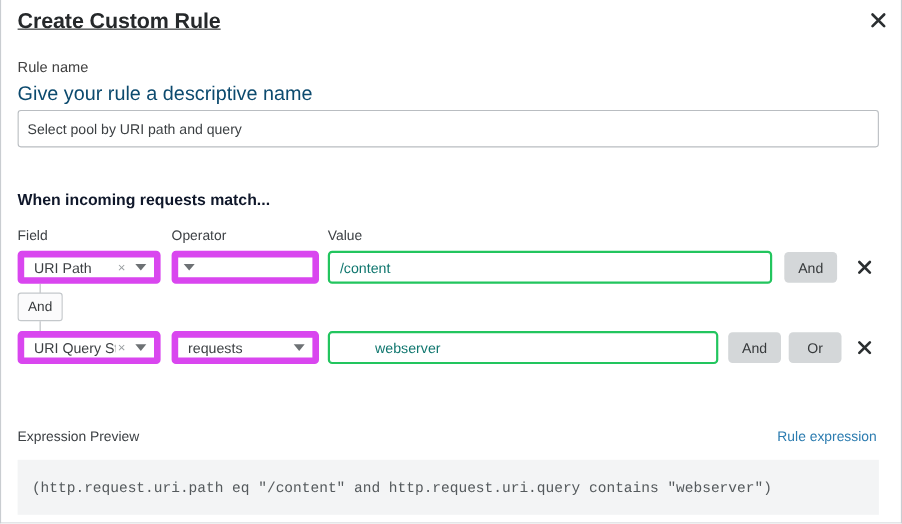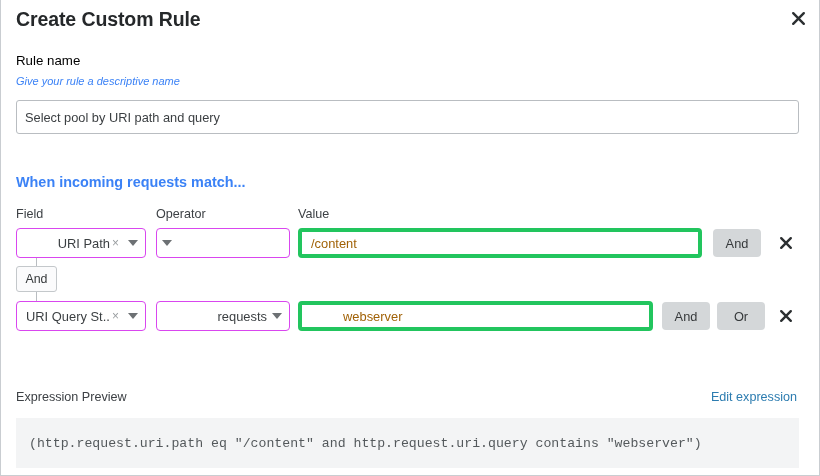--- a/index.html
+++ b/index.html
@@ -25,48 +25,48 @@
 
   
   .dlg-title {
     position: absolute;
     left: 15px;
     top: 8px;
     font-size: 19.5px;
     font-weight: bold;
     color: #25282a;
     letter-spacing: -0.1px;
+    text-decoration: underline;
   }
   .close-x {
     position: absolute;
     right: 8px;
     top: 5px;
     width: 26px;
     height: 26px;
     display: flex;
     align-items: center;
     justify-content: center;
     cursor: pointer;
     color: #2b2f31;
   }
   .close-x svg { display: block; }
 
   
   .sec-label {
     position: absolute;
     left: 15px;
     font-size: 13.3px;
-    color: #000000;
+    color: #404040;
   }
   .sec-help {
     position: absolute;
     left: 15px;
-    font-size: 11px;
-    color: #3b82f6;
-    font-style: italic;
+    font-size: 18px;
+    color: #0c4a6e;
   }
   .rule-name-input {
     position: absolute;
     left: 15px;
     top: 100px;
     width: 783px;
     height: 28px;
     box-sizing: border-box;
     border: 1px solid #b9bdc1;
     border-radius: 3px;
@@ -77,45 +77,44 @@
     padding: 16px 8px;
     outline: none;
   }
 
   .match-heading {
     position: absolute;
     left: 15px;
     top: 174px;
     font-size: 14.4px;
     font-weight: bold;
-    color: #3b82f6;
+    color: #0f172a;
   }
 
   
   .col-head {
     position: absolute;
     top: 207px;
     font-size: 12.6px;
     color: #3d4145;
   }
 
   
   .cond-row { position: absolute; left: 0; height: 30px; }
 
   .sel {
     position: absolute;
     box-sizing: border-box;
     height: 30px;
-    border: 1px solid #d946ef;
+    border: 6px solid #d946ef;
     border-radius: 4px;
     background: #ffffff;
     display: flex;
     align-items: center;
     cursor: pointer;
-    text-align: right;
   }
   .sel-text {
     flex: 1 1 auto;
     font-size: 12.9px;
     color: #3b3f42;
     padding-left: 9px;
     white-space: nowrap;
     overflow: hidden;
   }
   .sel-clear {
@@ -139,26 +138,26 @@
     height: 0;
     border-left: 5px solid transparent;
     border-right: 5px solid transparent;
     border-top: 6px solid #6d7174;
   }
 
   .val-input {
     position: absolute;
     box-sizing: border-box;
     height: 30px;
-    border: 4px solid #22c55e;
+    border: 2px solid #22c55e;
     border-radius: 4px;
     background: #ffffff;
     font-family: "Liberation Sans", sans-serif;
     font-size: 12.9px;
-    color: #a16207;
+    color: #0f766e;
     padding: 0 9px;
     outline: none;
   }
 
   .logic-btn {
     position: absolute;
     box-sizing: border-box;
     height: 28px;
     min-width: 48px;
     border: none;
@@ -313,18 +312,18 @@
     <button class="logic-btn" style="left:661px; top:1px">And</button>
     <button class="logic-btn" style="left:716px; top:1px">Or</button>
     <div class="row-del" style="left:775px; top:5px">
       <svg width="14" height="14" viewBox="0 0 14 14" aria-hidden="true">
         <path d="M2.2 2.2 L11.8 11.8 M11.8 2.2 L2.2 11.8" stroke="currentColor" stroke-width="2.4" stroke-linecap="round" fill="none"></path>
       </svg>
     </div>
   </div>
 
   <div class="exp-label">Expression Preview</div>
-  <a class="exp-edit" href="#">Edit expression</a>
+  <a class="exp-edit" href="#">Rule expression</a>
   <div class="exp-band">
     <code class="exp-code">(http.request.uri.path eq "/content" and http.request.uri.query contains "webserver")</code>
   </div>
 
 </div>
 
 </body></html>

